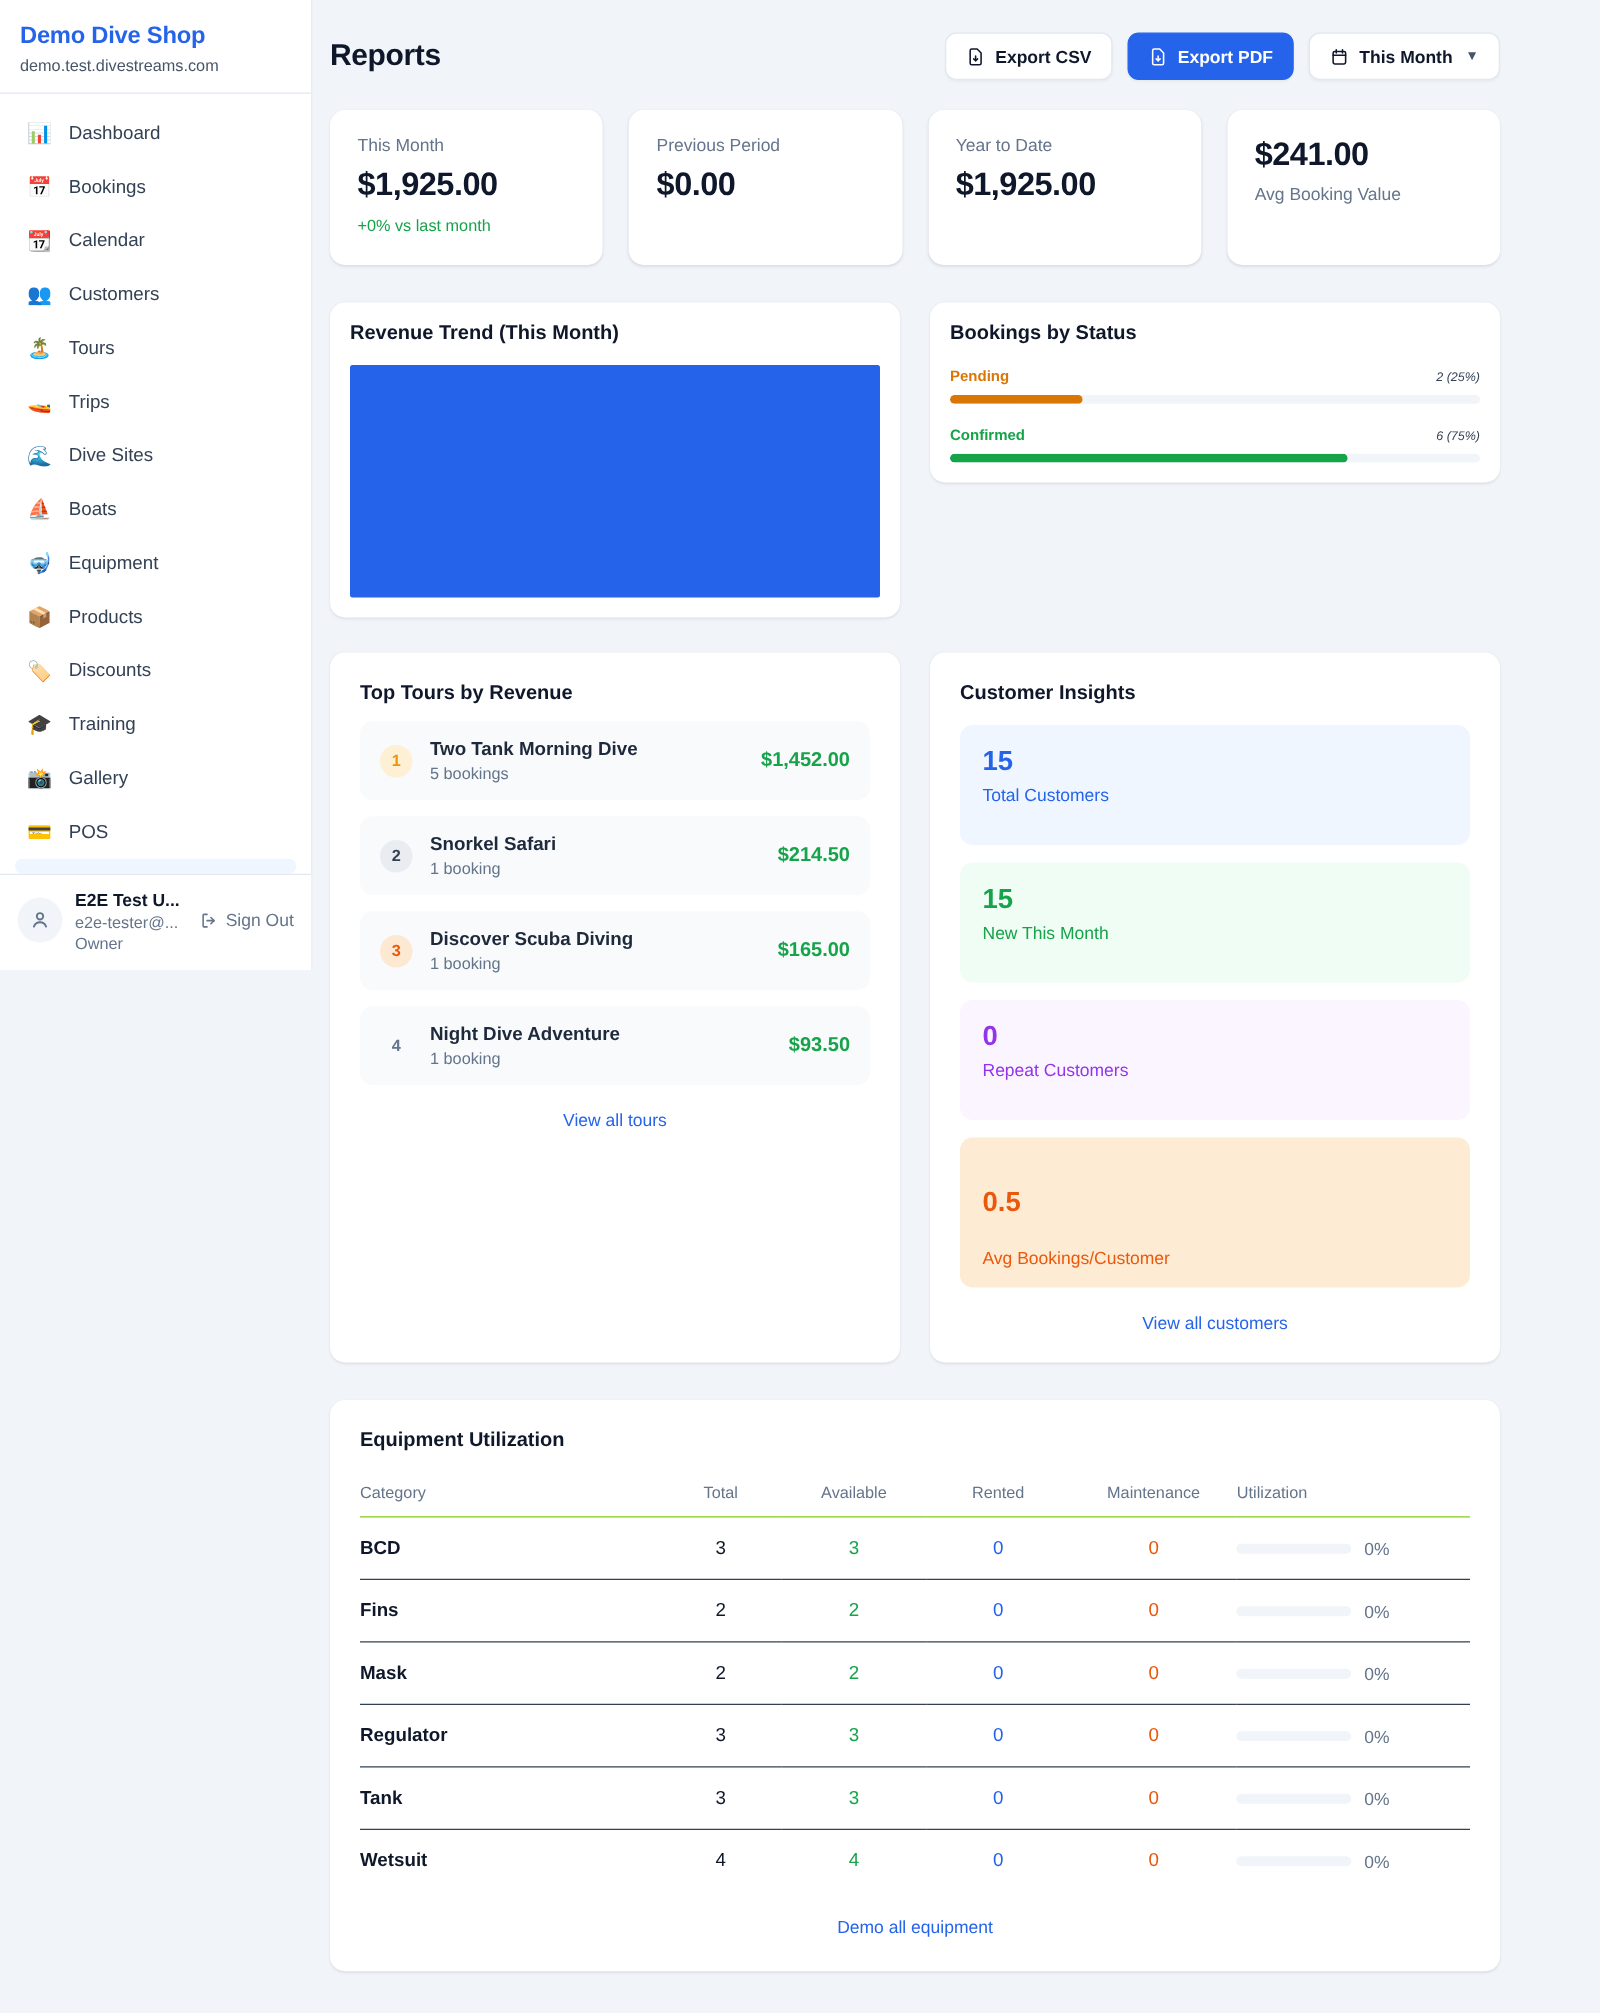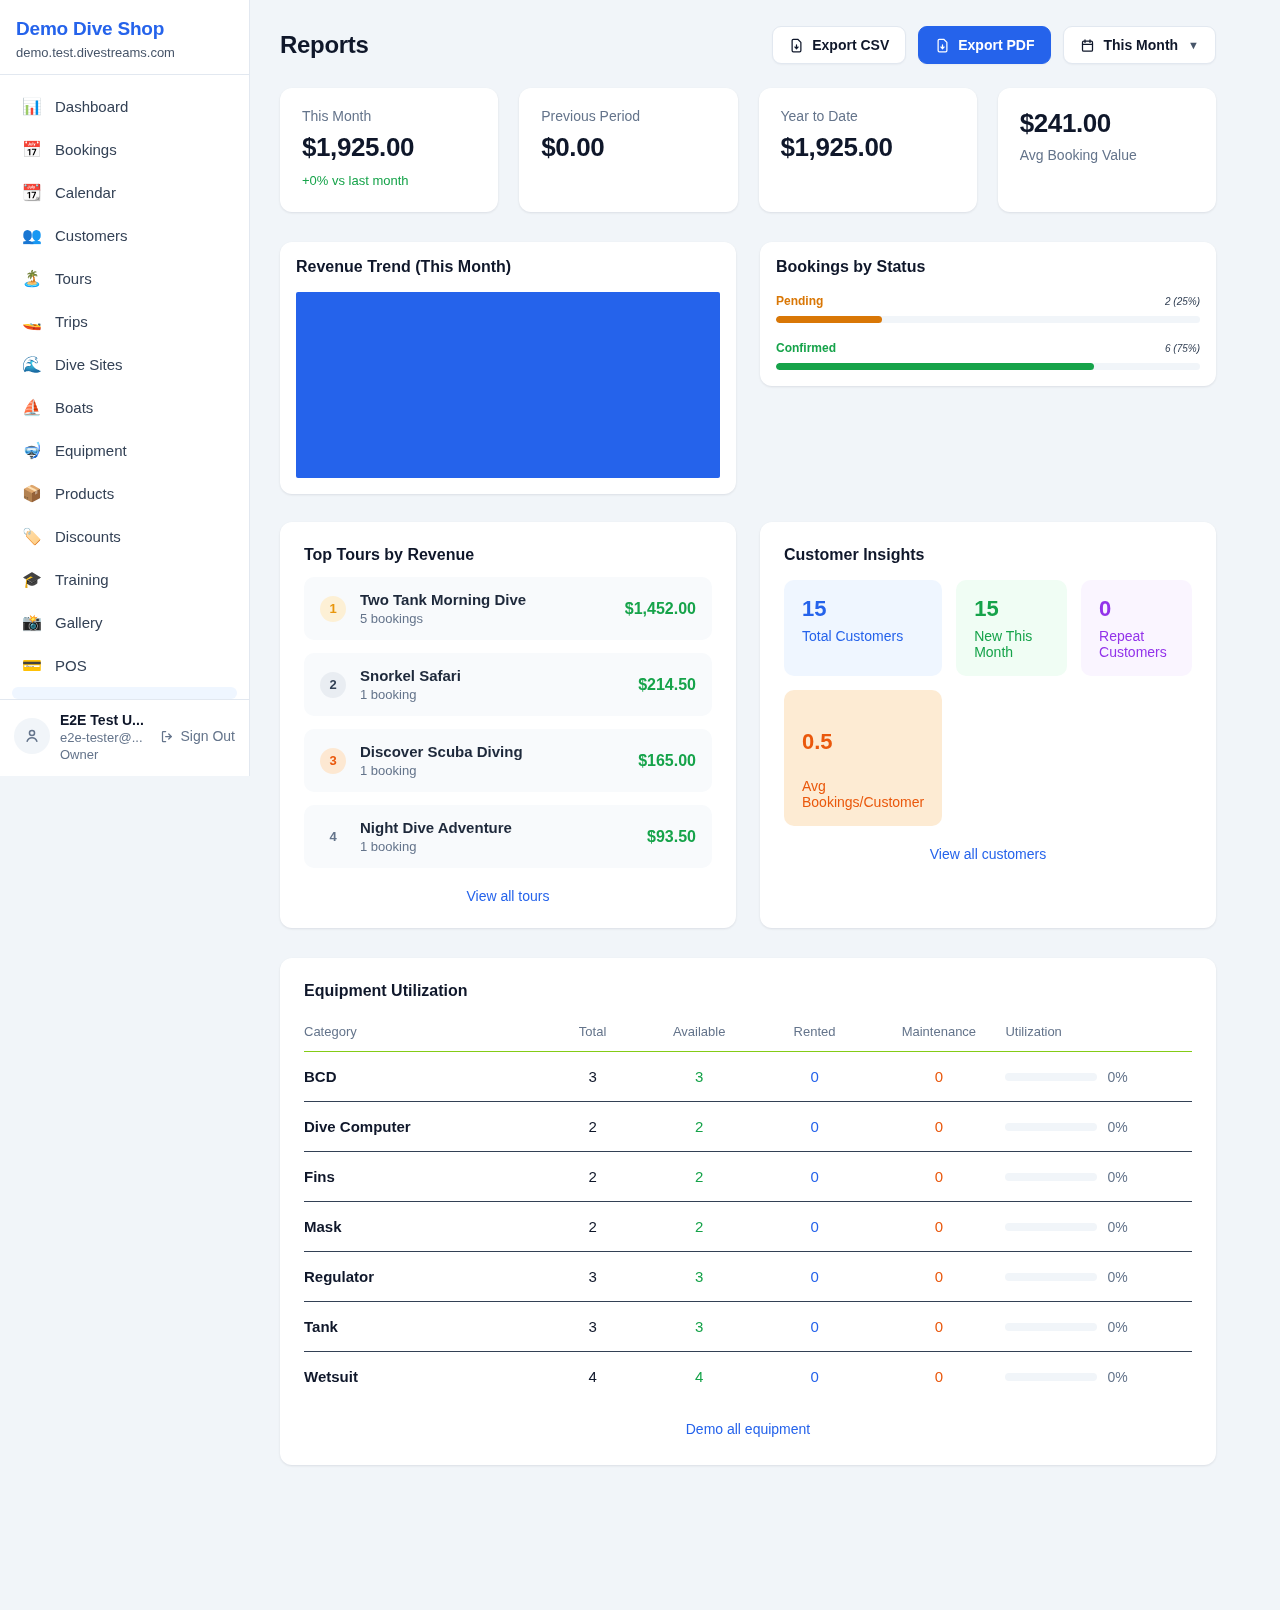--- a/index.html
+++ b/index.html
@@ -36,21 +36,21 @@
   }
   .uinfo { flex:1; min-width:0; }
   .uname { font-size:14px; font-weight:700; color:#0f172a; }
   .uemail { font-size:13px; color:#64748b; margin-top:2px; }
   .urole { font-size:13px; color:#64748b; margin-top:2px; }
   .signout {
     display:flex; align-items:center; gap:6px; color:#64748b; font-size:14px;
     cursor:pointer; margin-top:16px; white-space:nowrap;
   }
   
-  .main { position:absolute; left:250px; top:0; width:1030px; padding:26px 64px 32px 30px; }
+  .main { position:absolute; left:234px; top:0; width:1030px; padding:26px 64px 32px 30px; }
   .mhead { display:flex; align-items:center; justify-content:space-between; }
   .page-title { font-size:24px; font-weight:800; letter-spacing:-.3px; }
   .hbtns { display:flex; gap:12px; }
   .btn {
     display:flex; align-items:center; gap:8px; font-size:14px; font-weight:600;
     border-radius:9px; padding:10px 16px; cursor:pointer; background:#fff;
     border:1px solid #e2e8f0; color:#0f172a;
     box-shadow:0 1px 2px rgba(15,23,42,.04);
   }
   .btn-primary { background:#2563eb; border-color:#2563eb; color:#fff; }
@@ -97,21 +97,21 @@
   }
   .rank-1 { background:#fdf0d5; color:#e8960c; }
   .rank-2 { background:#e9edf2; color:#334155; }
   .rank-3 { background:#fde8d2; color:#ea580c; }
   .rank-4 { background:transparent; color:#64748b; }
   .tour-info { flex:1; min-width:0; }
   .tour-name { font-size:15px; font-weight:600; color:#1e293b; }
   .tour-sub { font-size:13px; color:#64748b; margin-top:3px; }
   .tour-amt { font-size:16px; font-weight:700; color:#16a34a; white-space:nowrap; }
   .view-all { display:block; text-align:center; color:#2563eb; font-size:14px; margin-top:20px; text-decoration:none; cursor:pointer; }
-  .tiles { display:grid; grid-template-columns:1fr 1fr 1fr; gap:14px; margin-top:16px; }
+  .tiles { display:grid; grid-template-columns:1fr; gap:14px; margin-top:16px; }
   .tile { border-radius:10px; padding:16px 18px; min-height:96px; }
   .tile-value { font-size:22px; font-weight:800; }
   .tile-label { font-size:14px; font-weight:500; margin-top:6px; }
   .tile-blue { background:#eff6ff; } .tile-blue .tile-value,.tile-blue .tile-label { color:#2563eb; }
   .tile-green { background:#f0fdf4; } .tile-green .tile-value,.tile-green .tile-label { color:#16a34a; }
   .tile-purple { background:#faf5ff; } .tile-purple .tile-value,.tile-purple .tile-label { color:#9333ea; }
   .tile-orange { background:#fdeBD3; background:#fdebd3; } .tile-orange .tile-value,.tile-orange .tile-label { color:#ea580c;margin-top:23px; }
   
   .equip { margin-top:30px; padding:24px 24px 28px; }
   table { width:100%; border-collapse:collapse; margin-top:14px; }
@@ -409,35 +409,20 @@
           <td class="util">
             <div class="ucell">
                 <div class="utrack">
                   <div class="ufill" style="width: 0%;"></div>
                 </div>
                 <span class="upct">0%</span>
               </div>
           </td>
         </tr>
         <tr>
-          <td class="cat">Dive Computer</td>
-          <td>2</td>
-          <td class="avail">2</td>
-          <td class="rent">0</td>
-          <td class="maint">0</td>
-          <td class="util">
-            <div class="ucell">
-                <div class="utrack">
-                  <div class="ufill" style="width: 0%;"></div>
-                </div>
-                <span class="upct">0%</span>
-              </div>
-          </td>
-        </tr>
-        <tr>
           <td class="cat">Fins</td>
           <td>2</td>
           <td class="avail">2</td>
           <td class="rent">0</td>
           <td class="maint">0</td>
           <td class="util">
             <div class="ucell">
                 <div class="utrack">
                   <div class="ufill" style="width: 0%;"></div>
                 </div>

